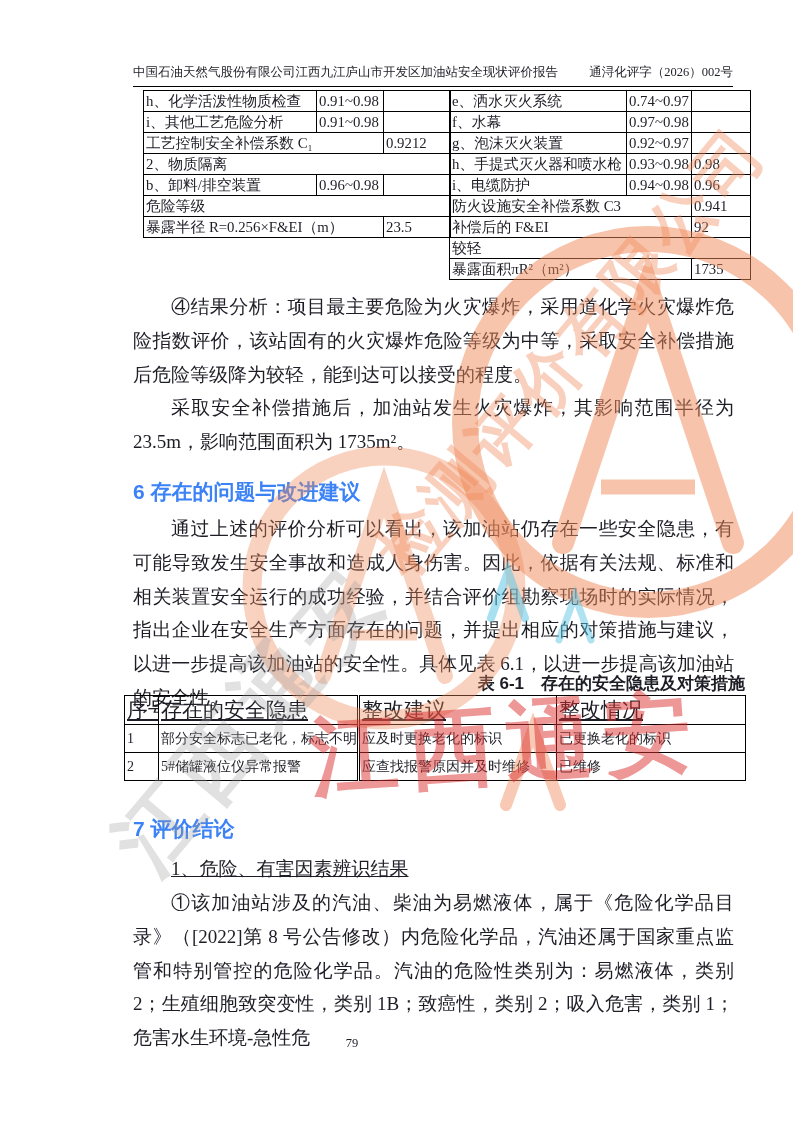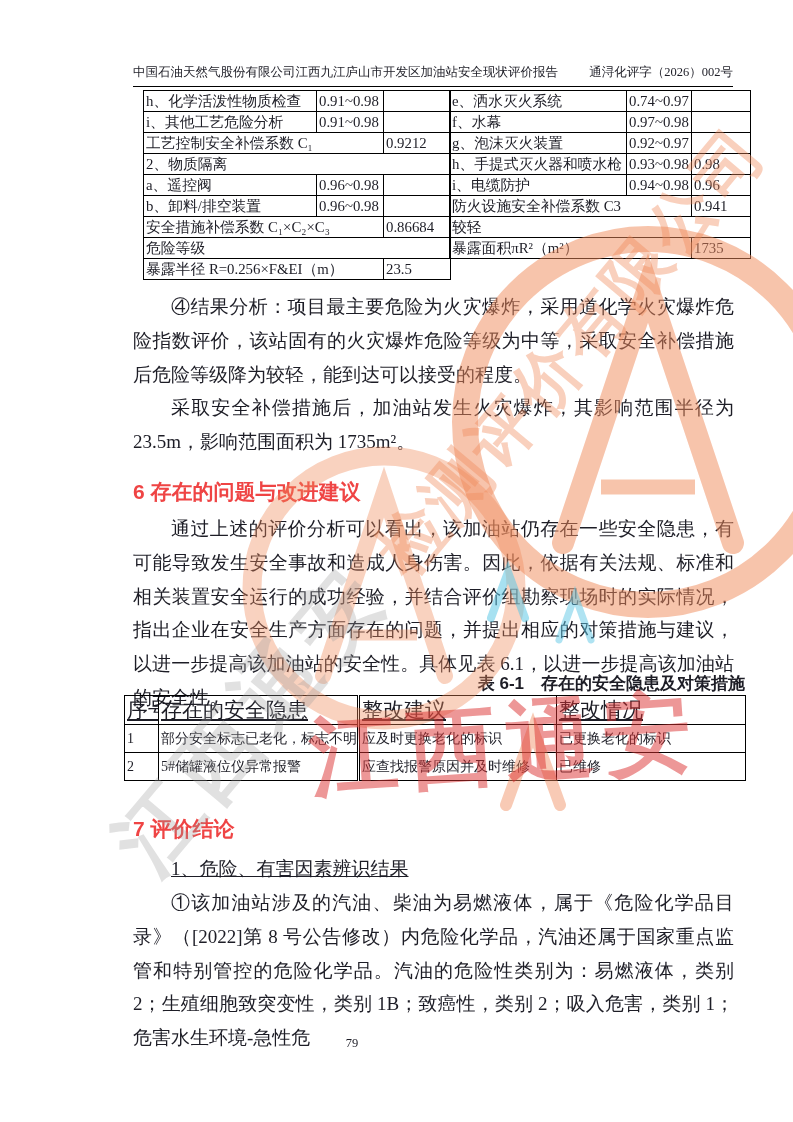--- a/index.html
+++ b/index.html
@@ -12,21 +12,21 @@
   
   .dow{position:absolute;top:90px;border-collapse:collapse;table-layout:fixed;font-size:14.8px;}
   .dow td{border:1px solid #000;height:20px;line-height:20px;padding:0 2px;
           white-space:nowrap;overflow:hidden;}
   .l{text-align:left;}
   .c{text-align:left;}
   
   .para{position:absolute;left:97px;width:601px;font-size:19px;line-height:33.8px;
         text-align:justify;text-indent:2em;}
   .h{position:absolute;left:97px;margin:0;font-family:"Liberation Sans",sans-serif;
-     font-weight:700;font-size:21px;color:#ef4444;white-space:nowrap;}
+     font-weight:700;font-size:21px;color:#3b82f6;white-space:nowrap;}
   
   .caption{position:absolute;left:88px;top:672px;width:621px;text-align:right;
            font-family:"Liberation Sans",sans-serif;font-weight:700;font-size:17px;}
   .issue{position:absolute;left:88px;top:695px;width:621px;border-collapse:collapse;
          table-layout:fixed;font-size:14px;}
   .issue td{border:1px solid #000;padding:0 2px;white-space:nowrap;overflow:hidden;}
   .issue tr{height:28px;}
   .issue tr.hd{height:23px;font-size:21px;text-decoration:underline;}
   .issue td.dbl{border-left:3px double #000;}
   
@@ -62,32 +62,23 @@
           <td class="c"></td>
         </tr>
         <tr>
           <td colspan="2" class="l">工艺控制安全补偿系数 C₁</td>
           <td class="c">0.9212</td>
         </tr>
         <tr>
           <td colspan="3" class="c">2、物质隔离</td>
         </tr>
         <tr>
-          <td class="l">a、遥控阀</td>
-          <td class="c">0.96~0.98</td>
-          <td class="c"></td>
-        </tr>
-        <tr>
           <td class="l">b、卸料/排空装置</td>
           <td class="c">0.96~0.98</td>
           <td class="c"></td>
-        </tr>
-        <tr>
-          <td colspan="2" class="l">安全措施补偿系数 C₁×C₂×C₃</td>
-          <td class="c">0.86684</td>
         </tr>
         <tr>
           <td colspan="3" class="c">危险等级</td>
         </tr>
         <tr>
           <td colspan="2" class="c">暴露半径 R=0.256×F&amp;EI（m）</td>
           <td class="c">23.5</td>
         </tr>
       </tbody>
   </table>
@@ -119,20 +110,24 @@
           <td class="c">0.98</td>
         </tr>
         <tr>
           <td class="l">i、电缆防护</td>
           <td class="c">0.94~0.98</td>
           <td class="c">0.96</td>
         </tr>
         <tr>
           <td colspan="2" class="l">防火设施安全补偿系数 C3</td>
           <td class="c">0.941</td>
+        </tr>
+        <tr>
+          <td colspan="2" class="l">补偿后的 F&amp;EI</td>
+          <td class="c">92</td>
         </tr>
         <tr>
           <td colspan="3" class="c">较轻</td>
         </tr>
         <tr>
           <td colspan="2" class="c">暴露面积πR²（m²）</td>
           <td class="c">1735</td>
         </tr>
       </tbody>
   </table>

